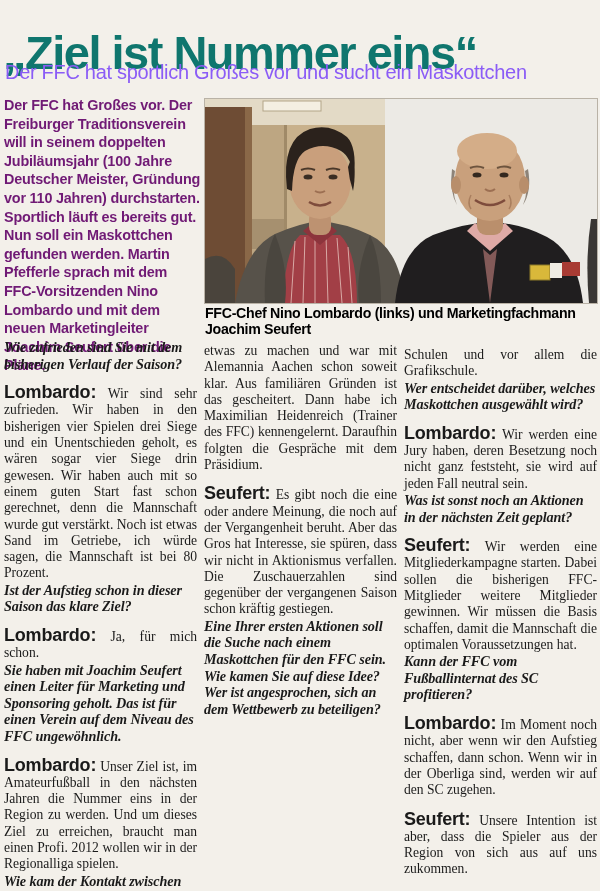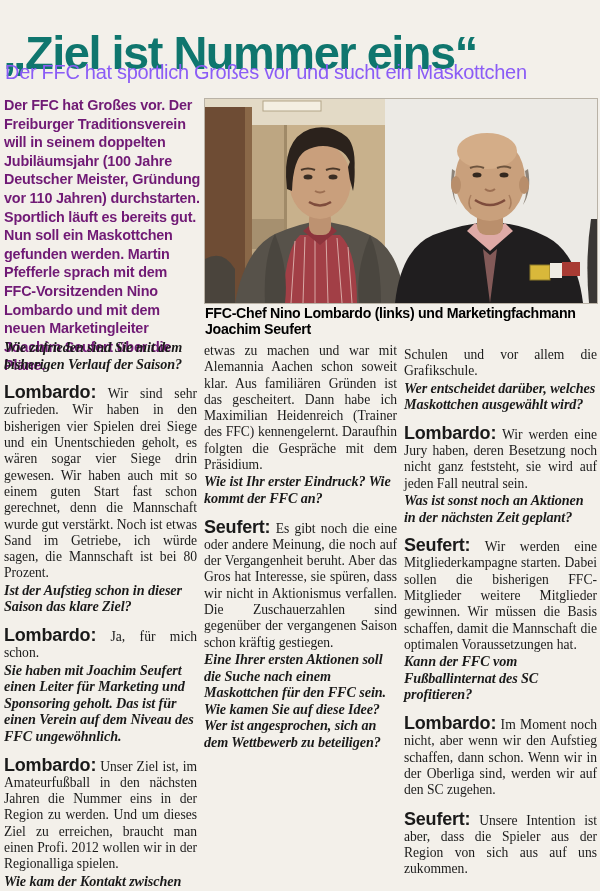--- a/index.html
+++ b/index.html
@@ -164,21 +164,20 @@
       <p class="a"><span class="speaker">Lombardo:</span> Wir sind sehr zufrieden. Wir haben in den bisherigen vier Spielen drei Siege und ein Unentschieden geholt, es wären sogar vier Siege drin gewesen. Wir haben auch mit so einem guten Start fast schon gerechnet, denn die Mannschaft wurde gut verstärkt. Noch ist etwas Sand im Getriebe, ich würde sagen, die Mannschaft ist bei 80 Prozent.</p>
       <p class="q">Ist der Aufstieg schon in dieser Saison das klare Ziel?</p>
       <p class="a"><span class="speaker">Lombardo:</span> Ja, für mich schon.</p>
       <p class="q">Sie haben mit Joachim Seufert einen Leiter für Marketing und Sponsoring geholt. Das ist für einen Verein auf dem Niveau des FFC ungewöhnlich.</p>
       <p class="a"><span class="speaker">Lombardo:</span> Unser Ziel ist, im Amateurfußball in den nächsten Jahren die Nummer eins in der Region zu werden. Und um dieses Ziel zu erreichen, braucht man einen Profi. 2012 wollen wir in der Regionalliga spielen.</p>
       <p class="q">Wie kam der Kontakt zwischen dem FFC und Joachim Seufert zustande?</p>
       <p class="a"><span class="speaker">Seufert:</span> Ich hatte eigentlich Ambitionen noch einmal im Profifußball</p>
     </div>
   <div class="col col-2">
       <p class="cont">etwas zu machen und war mit Alemannia Aachen schon soweit klar. Aus familiären Gründen ist das gescheitert. Dann habe ich Maximilian Heidenreich (Trainer des FFC) kennengelernt. Daraufhin folgten die Gespräche mit dem Präsidium.</p>
-      <p class="q">Wie ist Ihr erster Eindruck? Wie kommt der FFC an?</p>
       <p class="a"><span class="speaker">Seufert:</span> Es gibt noch die eine oder andere Meinung, die noch auf der Vergangenheit beruht. Aber das Gros hat Interesse, sie spüren, dass wir nicht in Aktionismus verfallen. Die Zuschauerzahlen sind gegenüber der vergangenen Saison schon kräftig gestiegen.</p>
       <p class="q">Eine Ihrer ersten Aktionen soll die Suche nach einem Maskottchen für den FFC sein. Wie kamen Sie auf diese Idee?</p>
       <p class="q">Wer ist angesprochen, sich an dem Wettbewerb zu beteiligen?</p>
     </div>
   <div class="col col-3">
       <p class="cont">Schulen und vor allem die Grafikschule.</p>
       <p class="q">Wer entscheidet darüber, welches Maskottchen ausgewählt wird?</p>
       <p class="a"><span class="speaker">Lombardo:</span> Wir werden eine Jury haben, deren Besetzung noch nicht ganz feststeht, sie wird auf jeden Fall neutral sein.</p>
       <p class="q">Was ist sonst noch an Aktionen in der nächsten Zeit geplant?</p>
       <p class="a"><span class="speaker">Seufert:</span> Wir werden eine Mitgliederkampagne starten. Dabei sollen die bisherigen FFC-Mitglieder weitere Mitglieder gewinnen. Wir müssen die Basis schaffen, damit die Mannschaft die optimalen Voraussetzungen hat.</p>

